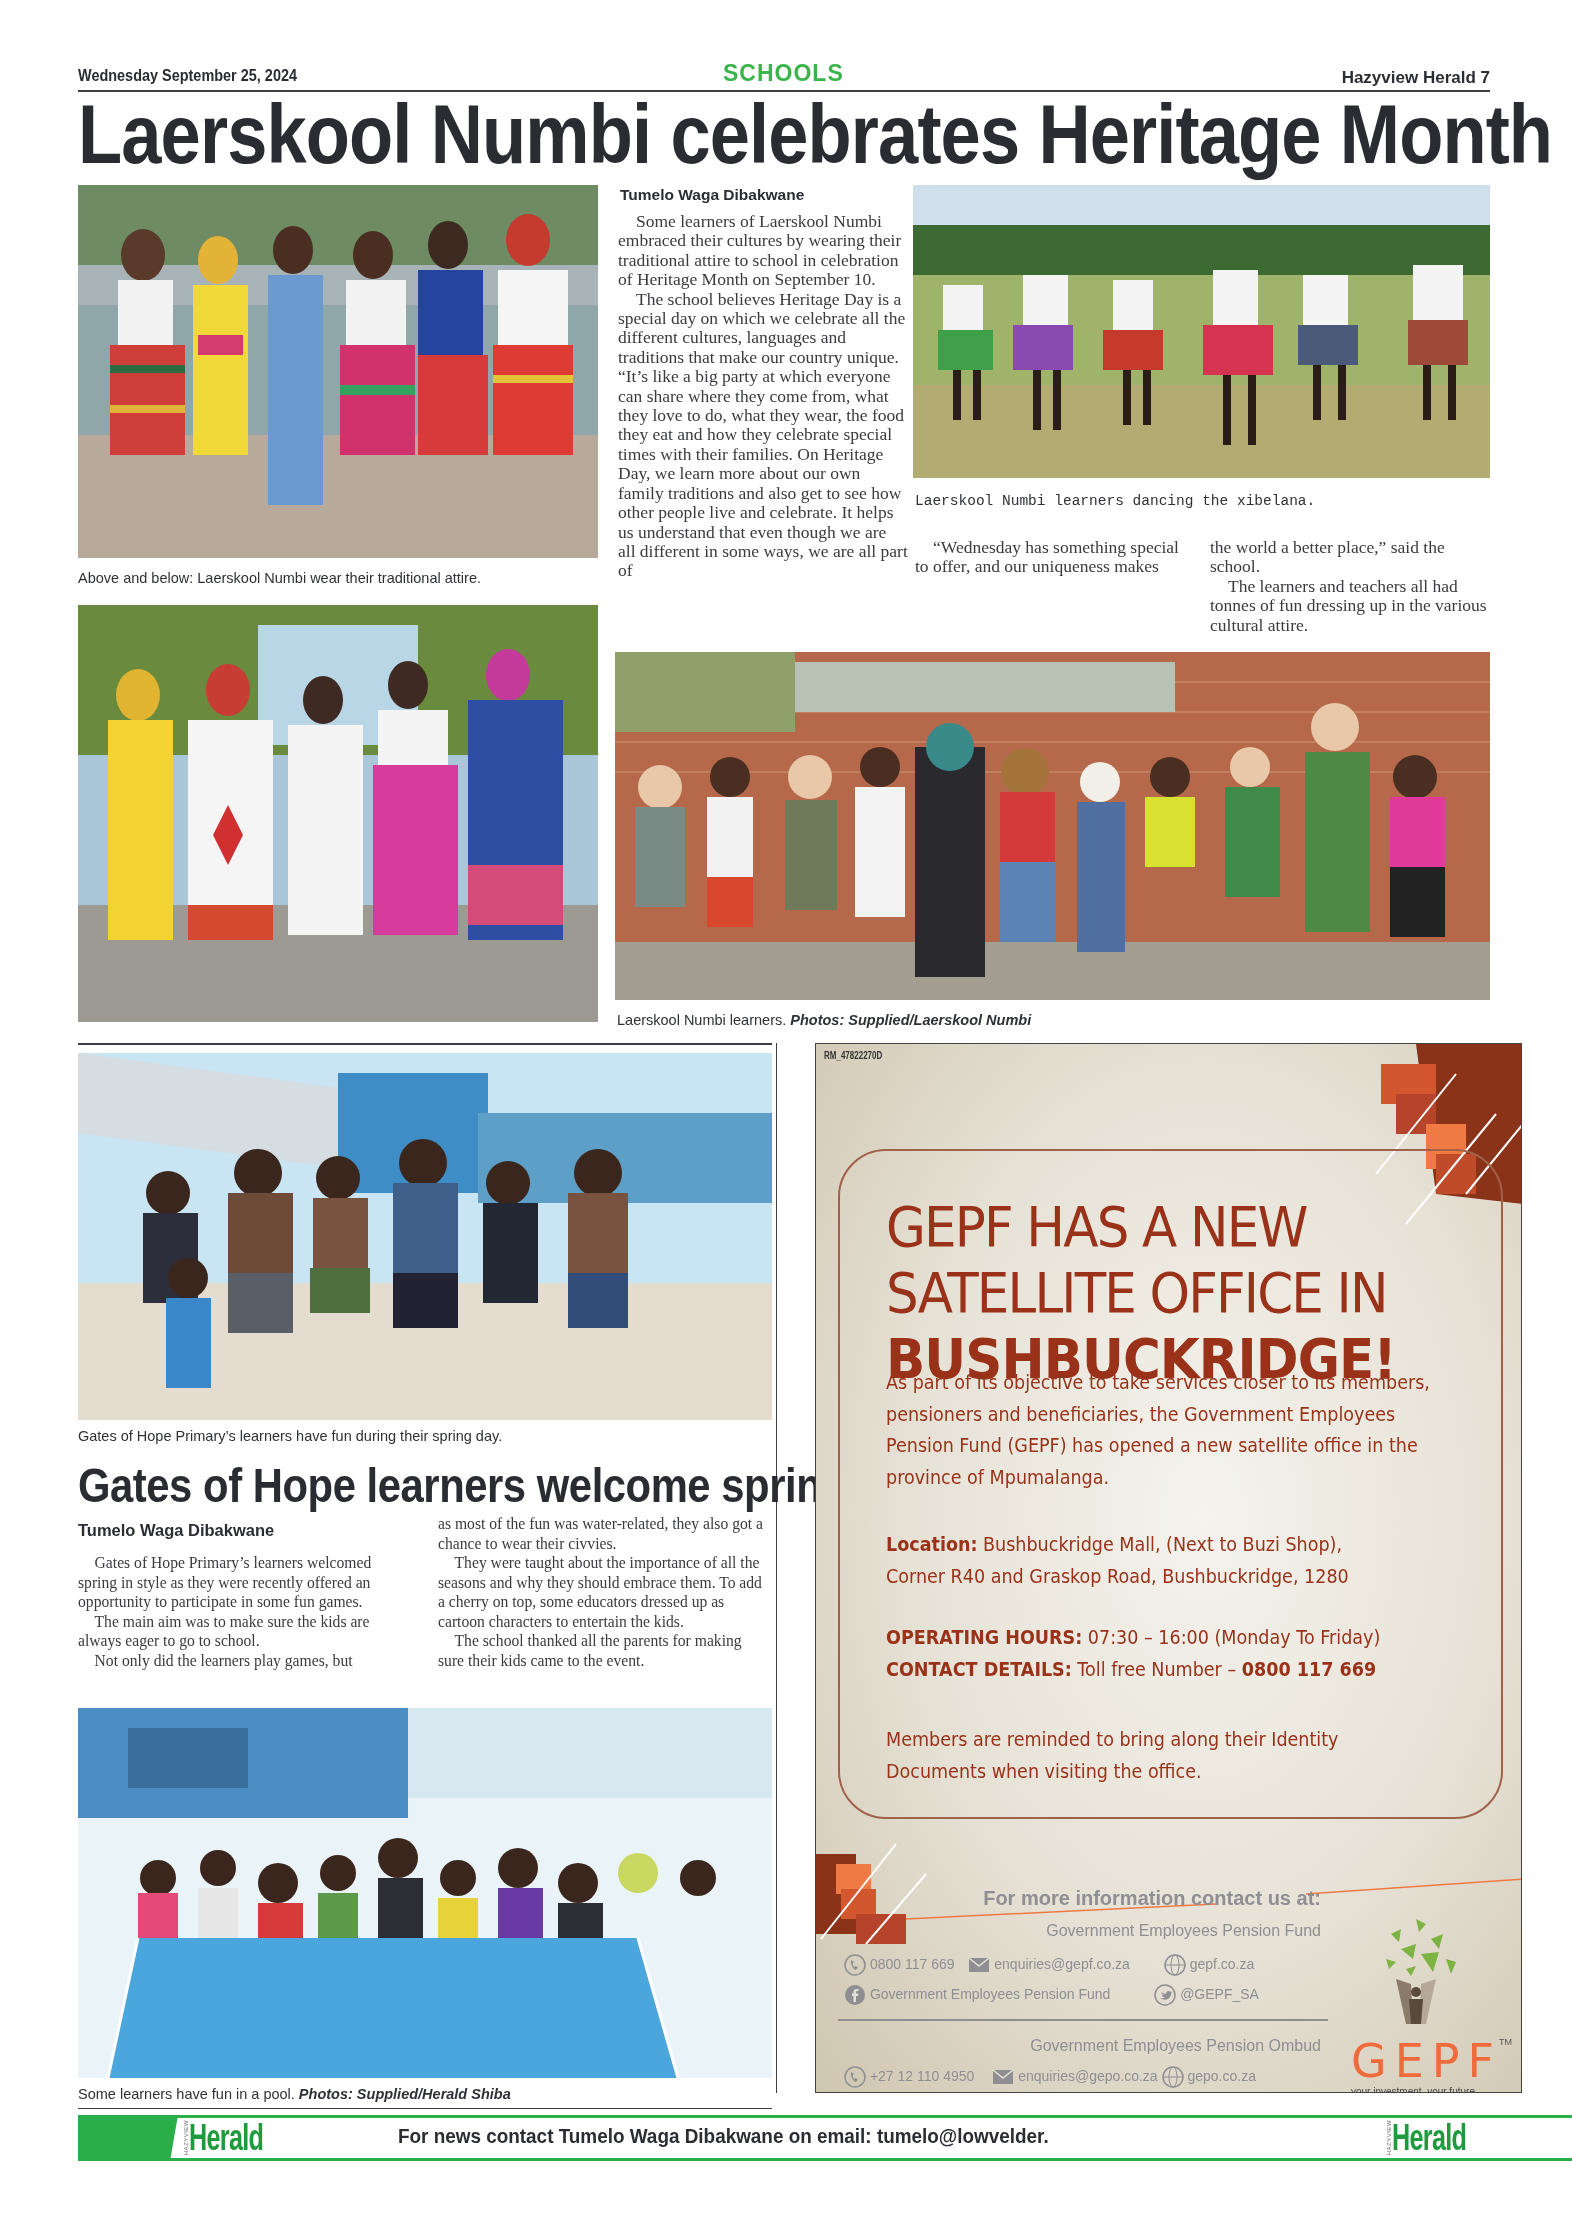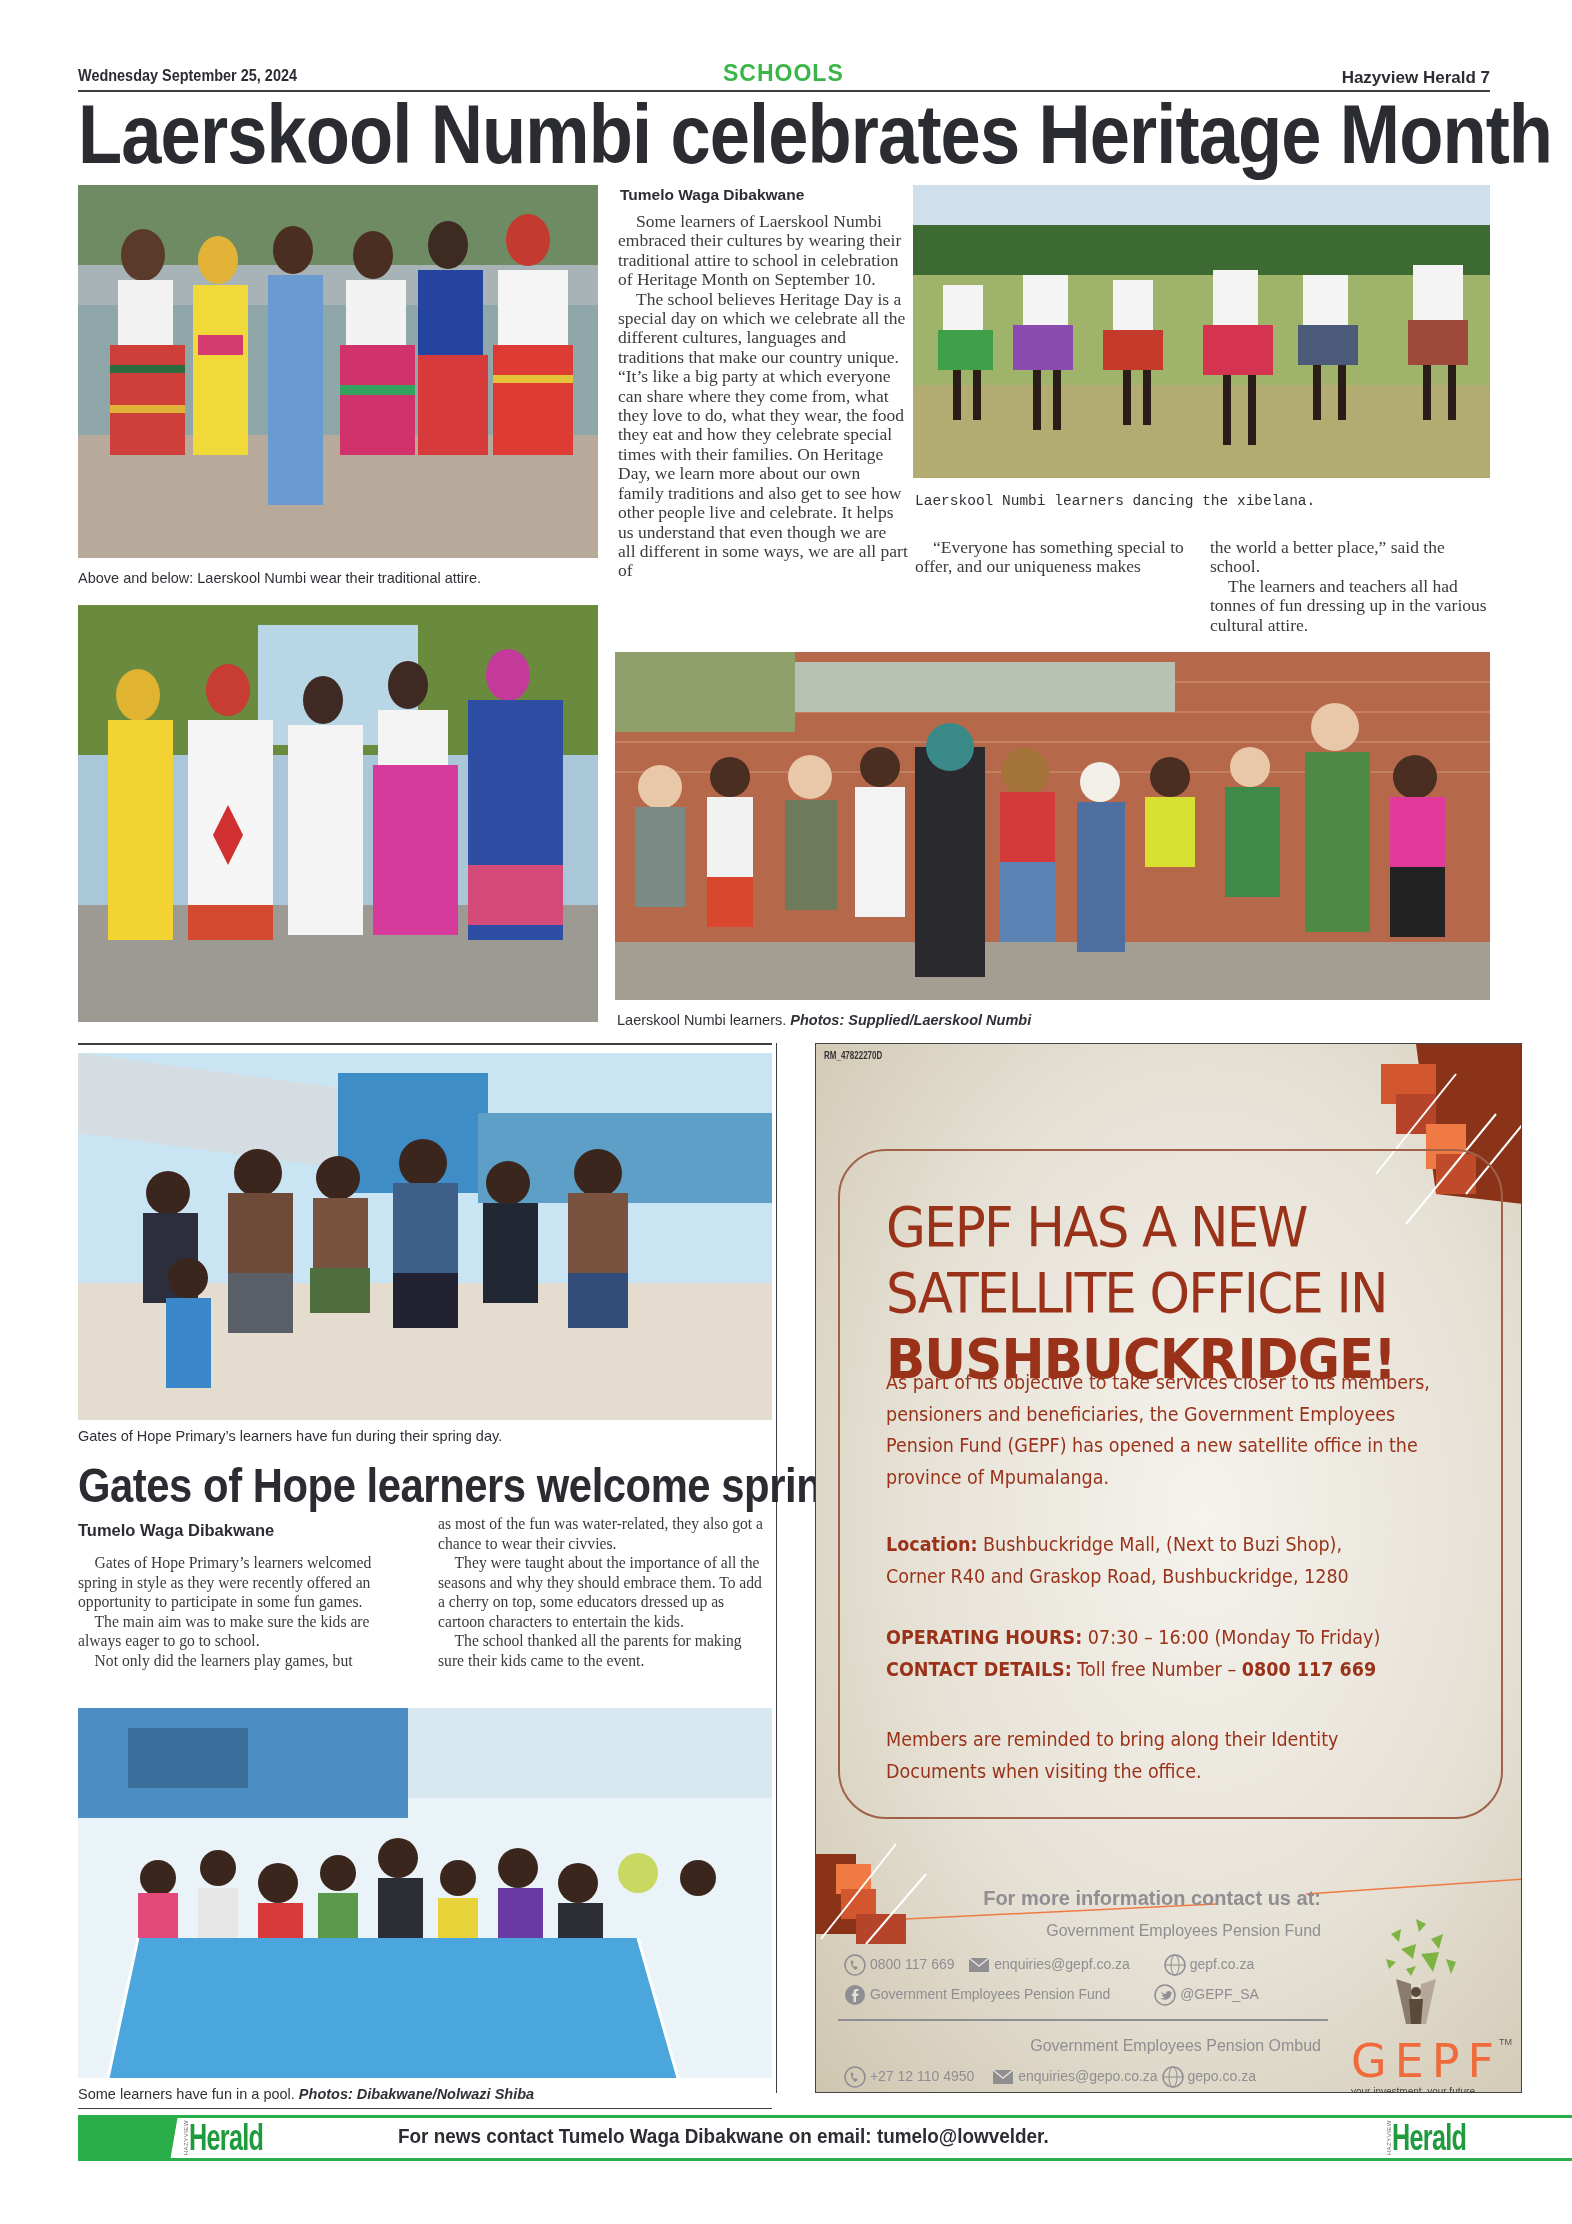--- a/index.html
+++ b/index.html
@@ -163,21 +163,21 @@
       <rect x="400" y="180" width="8" height="55"></rect>
         <rect x="425" y="180" width="8" height="55"></rect>
       <rect x="510" y="180" width="8" height="55"></rect>
         <rect x="535" y="180" width="8" height="55"></rect>
     </g>
   </svg>
 </div>
 <div class="abs caption" style="left:915px;top:493px;font-family:Liberation Mono, monospace;">Laerskool Numbi learners dancing the xibelana.</div>
 
 <div class="abs body-text" style="left:915px;top:538px;width:280px;">
-  <p>“Everyone has something special to offer, and our uniqueness makes</p>
+  <p>“Wednesday has something special to offer, and our uniqueness makes</p>
 </div>
 <div class="abs body-text" style="left:1210px;top:538px;width:280px;">
   <p class="noindent">the world a better place,” said the school.</p>
   <p>The learners and teachers all had tonnes of fun dressing up in the various cultural attire.</p>
 </div>
 
 <div class="abs photo" style="left:615px;top:652px;width:875px;height:348px;">
   <svg viewBox="0 0 875 348" preserveAspectRatio="none">
     <rect width="875" height="348" fill="#b5694a"></rect>
     <g stroke="#d49a7a" stroke-width="1.5" opacity="0.6">
@@ -297,21 +297,21 @@
       <rect x="420" y="180" width="45" height="55" fill="#6a3aa4"></rect>
         <rect x="480" y="195" width="45" height="50" fill="#2d2d36"></rect>
     </g>
     <polygon points="60,230 560,230 600,370 30,370" fill="#4aa6dc"></polygon>
     <line x1="60" y1="230" x2="30" y2="370" stroke="#fff" stroke-width="3"></line>
     <line x1="560" y1="230" x2="600" y2="370" stroke="#fff" stroke-width="3"></line>
   </svg>
 </div>
 <div class="abs caption" style="left:78px;top:2086px;">
   <span>Some learners have fun in a pool.</span>
-  <b>Photos: Dibakwane/Nolwazi Shiba</b>
+  <b>Photos: Supplied/Herald Shiba</b>
 </div>
 <div class="abs hr" style="left:78px;top:2108px;width:694px;height:1px;"></div>
 
 <div class="abs ad">
   <div class="abs ad-ref">RM_47822270D</div>
   <svg class="abs" style="left:500px;top:0;width:207px;height:190px;" viewBox="0 0 207 190">
     <polygon points="100,0 207,0 207,160 120,150" fill="#8a3319"></polygon>
     <rect x="65" y="20" width="55" height="40" fill="#d2562e"></rect>
     <rect x="80" y="50" width="40" height="40" fill="#b6442a"></rect>
     <rect x="110" y="80" width="40" height="45" fill="#ef7a44"></rect>

